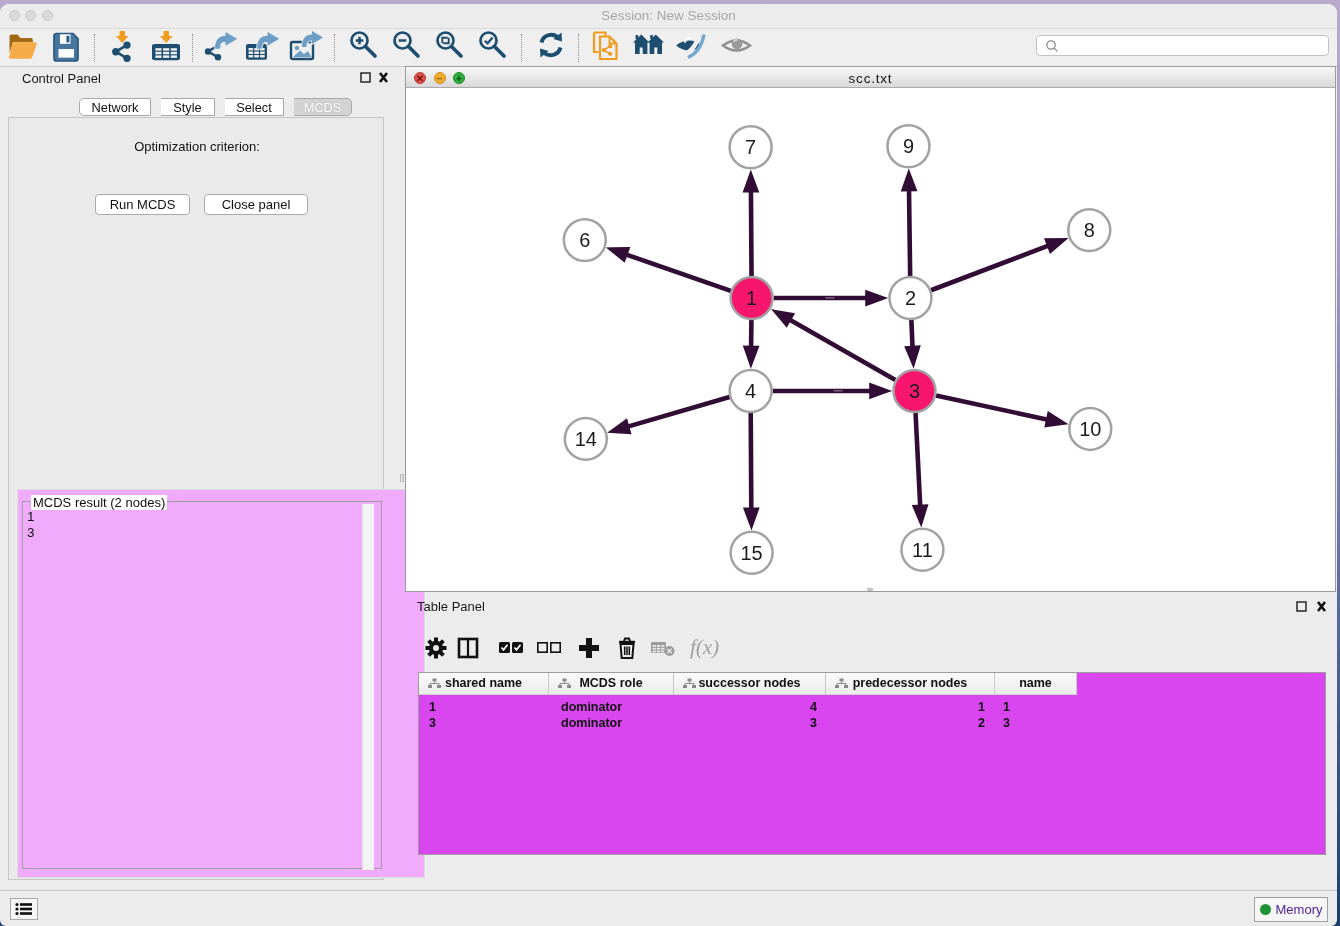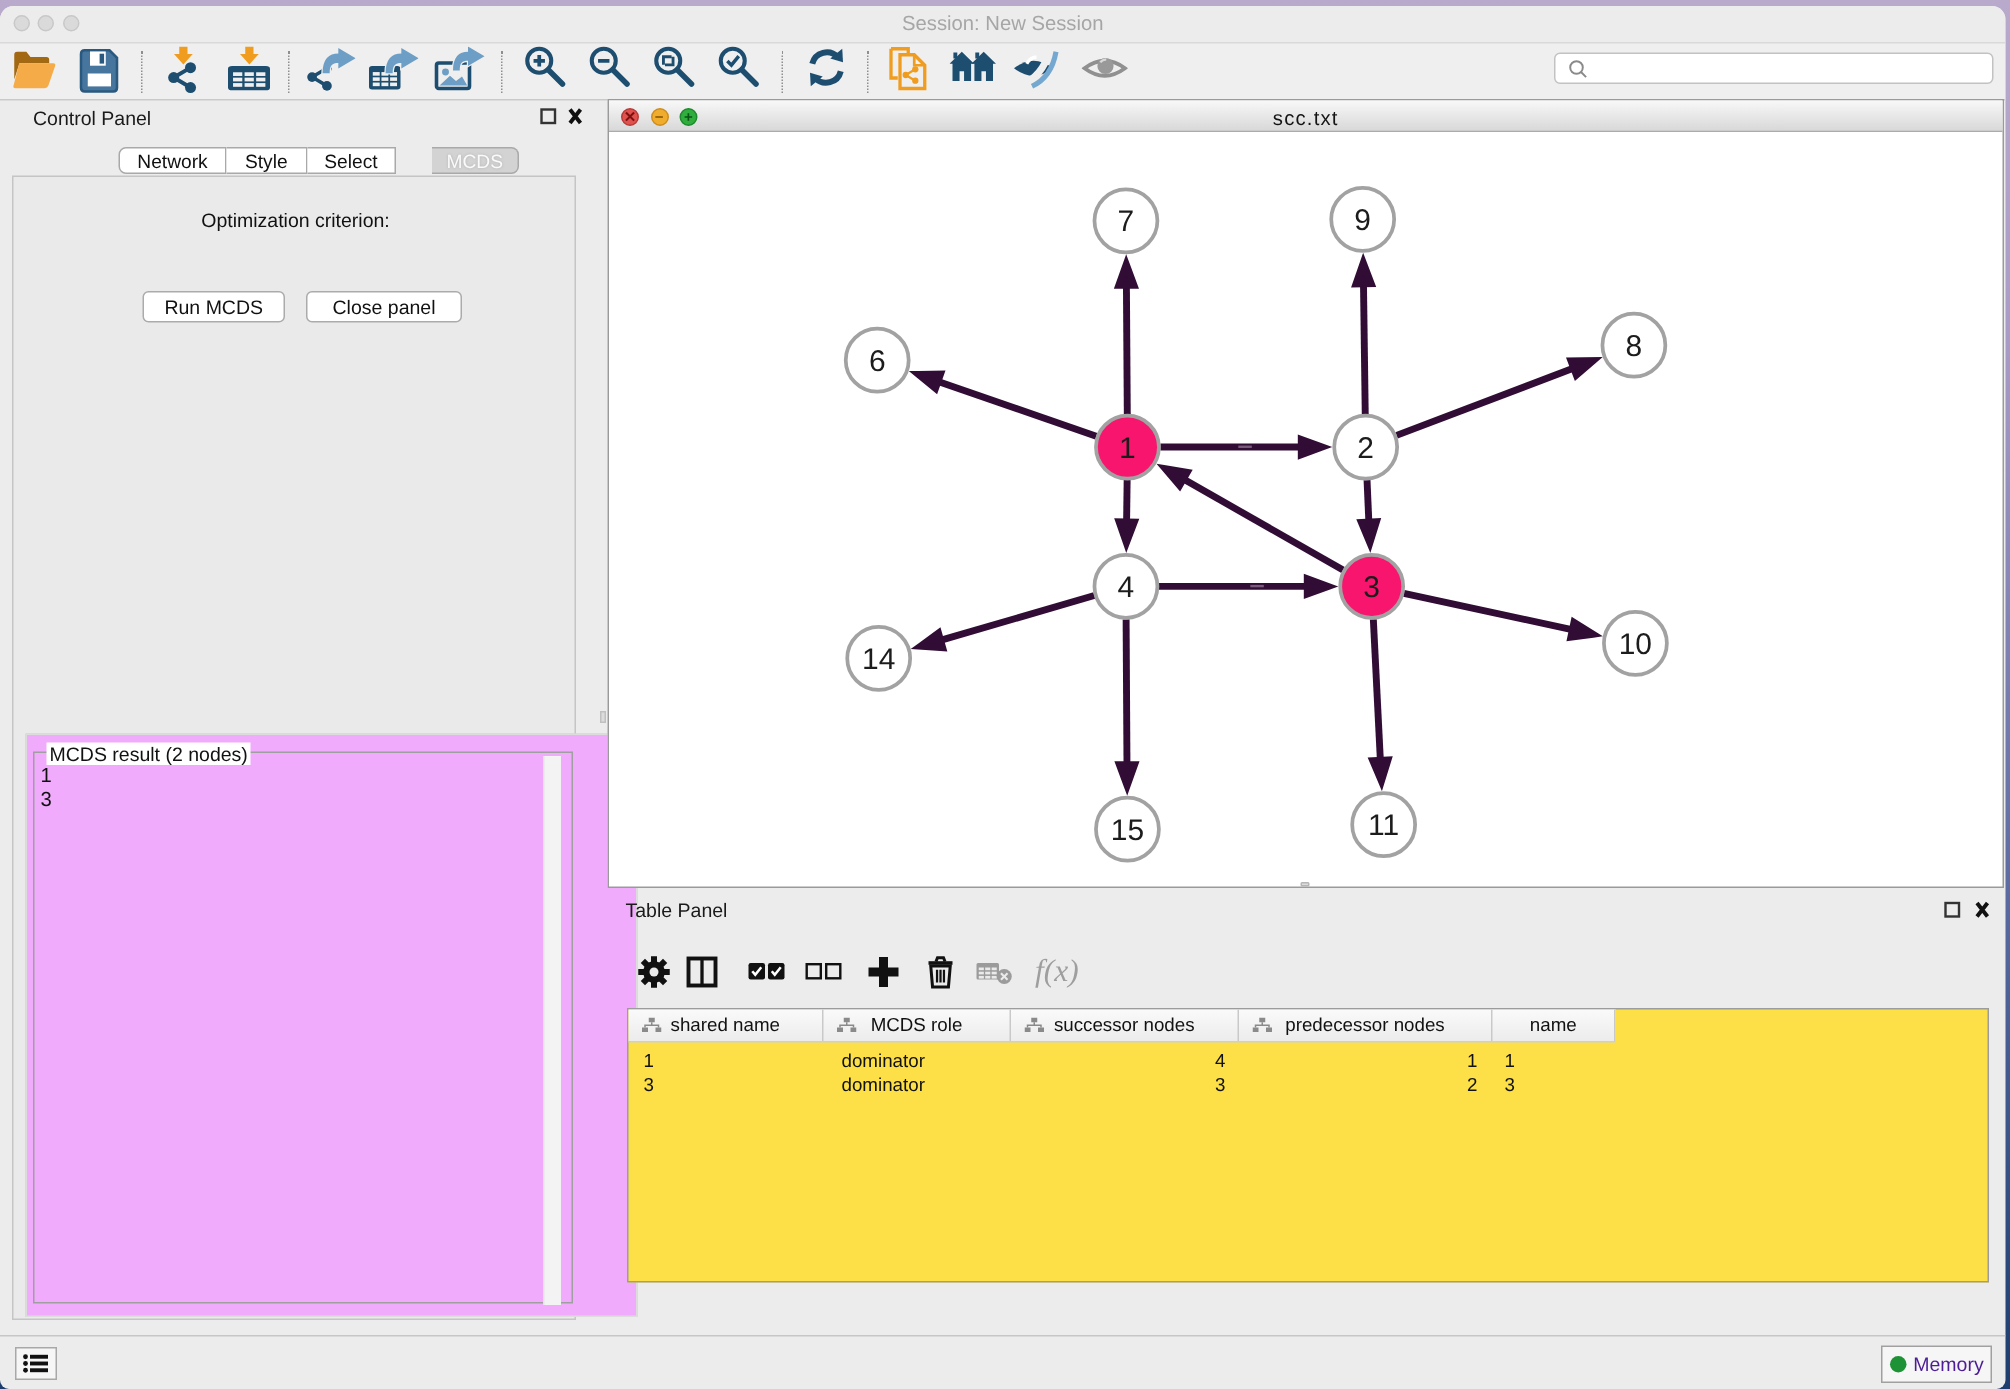--- a/index.html
+++ b/index.html
@@ -10,47 +10,47 @@
 #titlebar .t { position:absolute; left:0; top:4px; width:1337px; text-align:center; font-size:13.5px; color:#a6a6a6; }
 .tl { position:absolute; top:6px; width:11px; height:11px; border-radius:50%; background:#dadada; border:1px solid #c8c8c8; }
 #toolbar { left:0; top:24px; width:1337px; height:39px; background:#efefef; border-top:1px solid #d9d9d9; border-bottom:1px solid #c9c9c9; }
 .sep { position:absolute; top:5px; height:28px; width:0; border-left:1px dotted #8f8f8f; }
 .ticon { position:absolute; top:3px; }
 #search { position:absolute; left:1036px; top:6px; width:293px; height:21px; background:#fff;
   border:1px solid #c2c2c2; border-radius:4px; }
 
 #cp-title { left:22px; top:67px; font-size:13px; color:#1a1a1a; }
 .tabrow { position:absolute; display:flex; height:20px; }
-.tabrow.cptabs { height:18px; }
+.tabrow.cptabs { height:18px;gap:10px; }
 .tabrow.cptabs .tab { font-size:12.8px; }
 .tab { border:1px solid #a9a9a9; border-left:none; background:#fff; color:#111; font-size:13px;
    display:flex; align-items:center; justify-content:center; }
 .tab.first { border-left:1px solid #a9a9a9; border-radius:5px 0 0 5px; }
-.tab.last { border-radius:0 5px 5px 0;margin-left:24px; }
+.tab.last { border-radius:0 5px 5px 0; }
 .tab.sel { background:#d3d3d3; color:#fafafa; text-shadow:0 0 2px #b0b0b0; }
 #cp-body { left:8px; top:113px; width:376px; height:763px; background:#eaeaea; border:1px solid #c5c5c5; }
 #cp-opt { left:0; top:21px; width:376px; text-align:center; font-size:13px; color:#111; }
 #cp-select { left:36px; top:43px; width:310px; height:21px; background:#fff; border:1px solid #ababab; border-radius:4px;
   font-size:13px; color:#111; line-height:19px; padding-left:13px; }
 .btn { position:absolute; height:21px; background:#fff; border:1px solid #ababab; border-radius:4px;
   font-size:13px; color:#111; text-align:center; line-height:19px; }
 #cp-res { left:8px; top:371px; width:408px; height:389px; background:#f0abfc; border:1px solid #dcdcdc; }
 #cp-group { position:absolute; left:4px; top:11px; width:360px; height:368px; border:1px solid #9f9f9f; }
 #cp-glabel { position:absolute; left:8px; top:-7px; background:#fff; font-size:13px; color:#111; padding:0 2px; }
 #cp-scroll { position:absolute; right:7px; top:2px; width:12px; height:366px; background:#f3f3f3; border-left:1px solid #e4e4e4; }
 
 #net { left:405px; top:62px; width:931px; height:526px; background:#fff; border:1px solid #9a9a9a; }
 #net-tb { position:absolute; left:0; top:0; width:929px; height:21px;
   background:linear-gradient(#f8f8f8,#d8d8d8); border-bottom:1px solid #ababab; }
 #net-tb .t { position:absolute; width:100%; text-align:center; top:3.5px; font-size:13.5px; letter-spacing:0.8px; color:#141414; }
 .gl { position:absolute; top:4.5px; width:12px; height:12px; border-radius:50%; font-size:10px; line-height:12px; text-align:center; }
 
 #tp-title { left:417px; top:595px; font-size:13px; color:#1a1a1a; }
 #tp-toolbar { left:417px; top:624px; width:910px; height:38px; }
-#tbl { left:418px; top:668px; width:908px; height:183px; background:#fde047; border:1px solid #9c9c9c; }
+#tbl { left:418px; top:668px; width:908px; height:183px; background:#d946ef; border:1px solid #9c9c9c;font-weight:bold; }
 #tbl-head { position:absolute; left:0; top:0; height:22px; background:linear-gradient(#fafafa,#ececec);
   border-bottom:1px solid #cfcfcf; display:flex; }
 .th { position:relative; border-right:1px solid #c9c9c9; font-size:12.5px; color:#111; text-align:center; line-height:21px; }
 .th svg { position:absolute; left:9px; top:5px; }
 .td { position:absolute; font-size:12.5px; color:#111; }
 .tabrow2 { left:692px; top:862px; }
 #statusline { left:0; top:886px; width:1337px; height:0; border-top:1px solid #c6c6c6; }
 #listbtn { left:10px; top:894px; width:28px; height:22px; background:#f6f6f6; border:1px solid #a8a8a8; }
 #membtn { left:1254px; top:893px; width:74px; height:25px; background:#f6f6f6; border:1px solid #a0a0a0;
   font-size:13px; color:#4c1d95; text-align:center; line-height:23px; }

